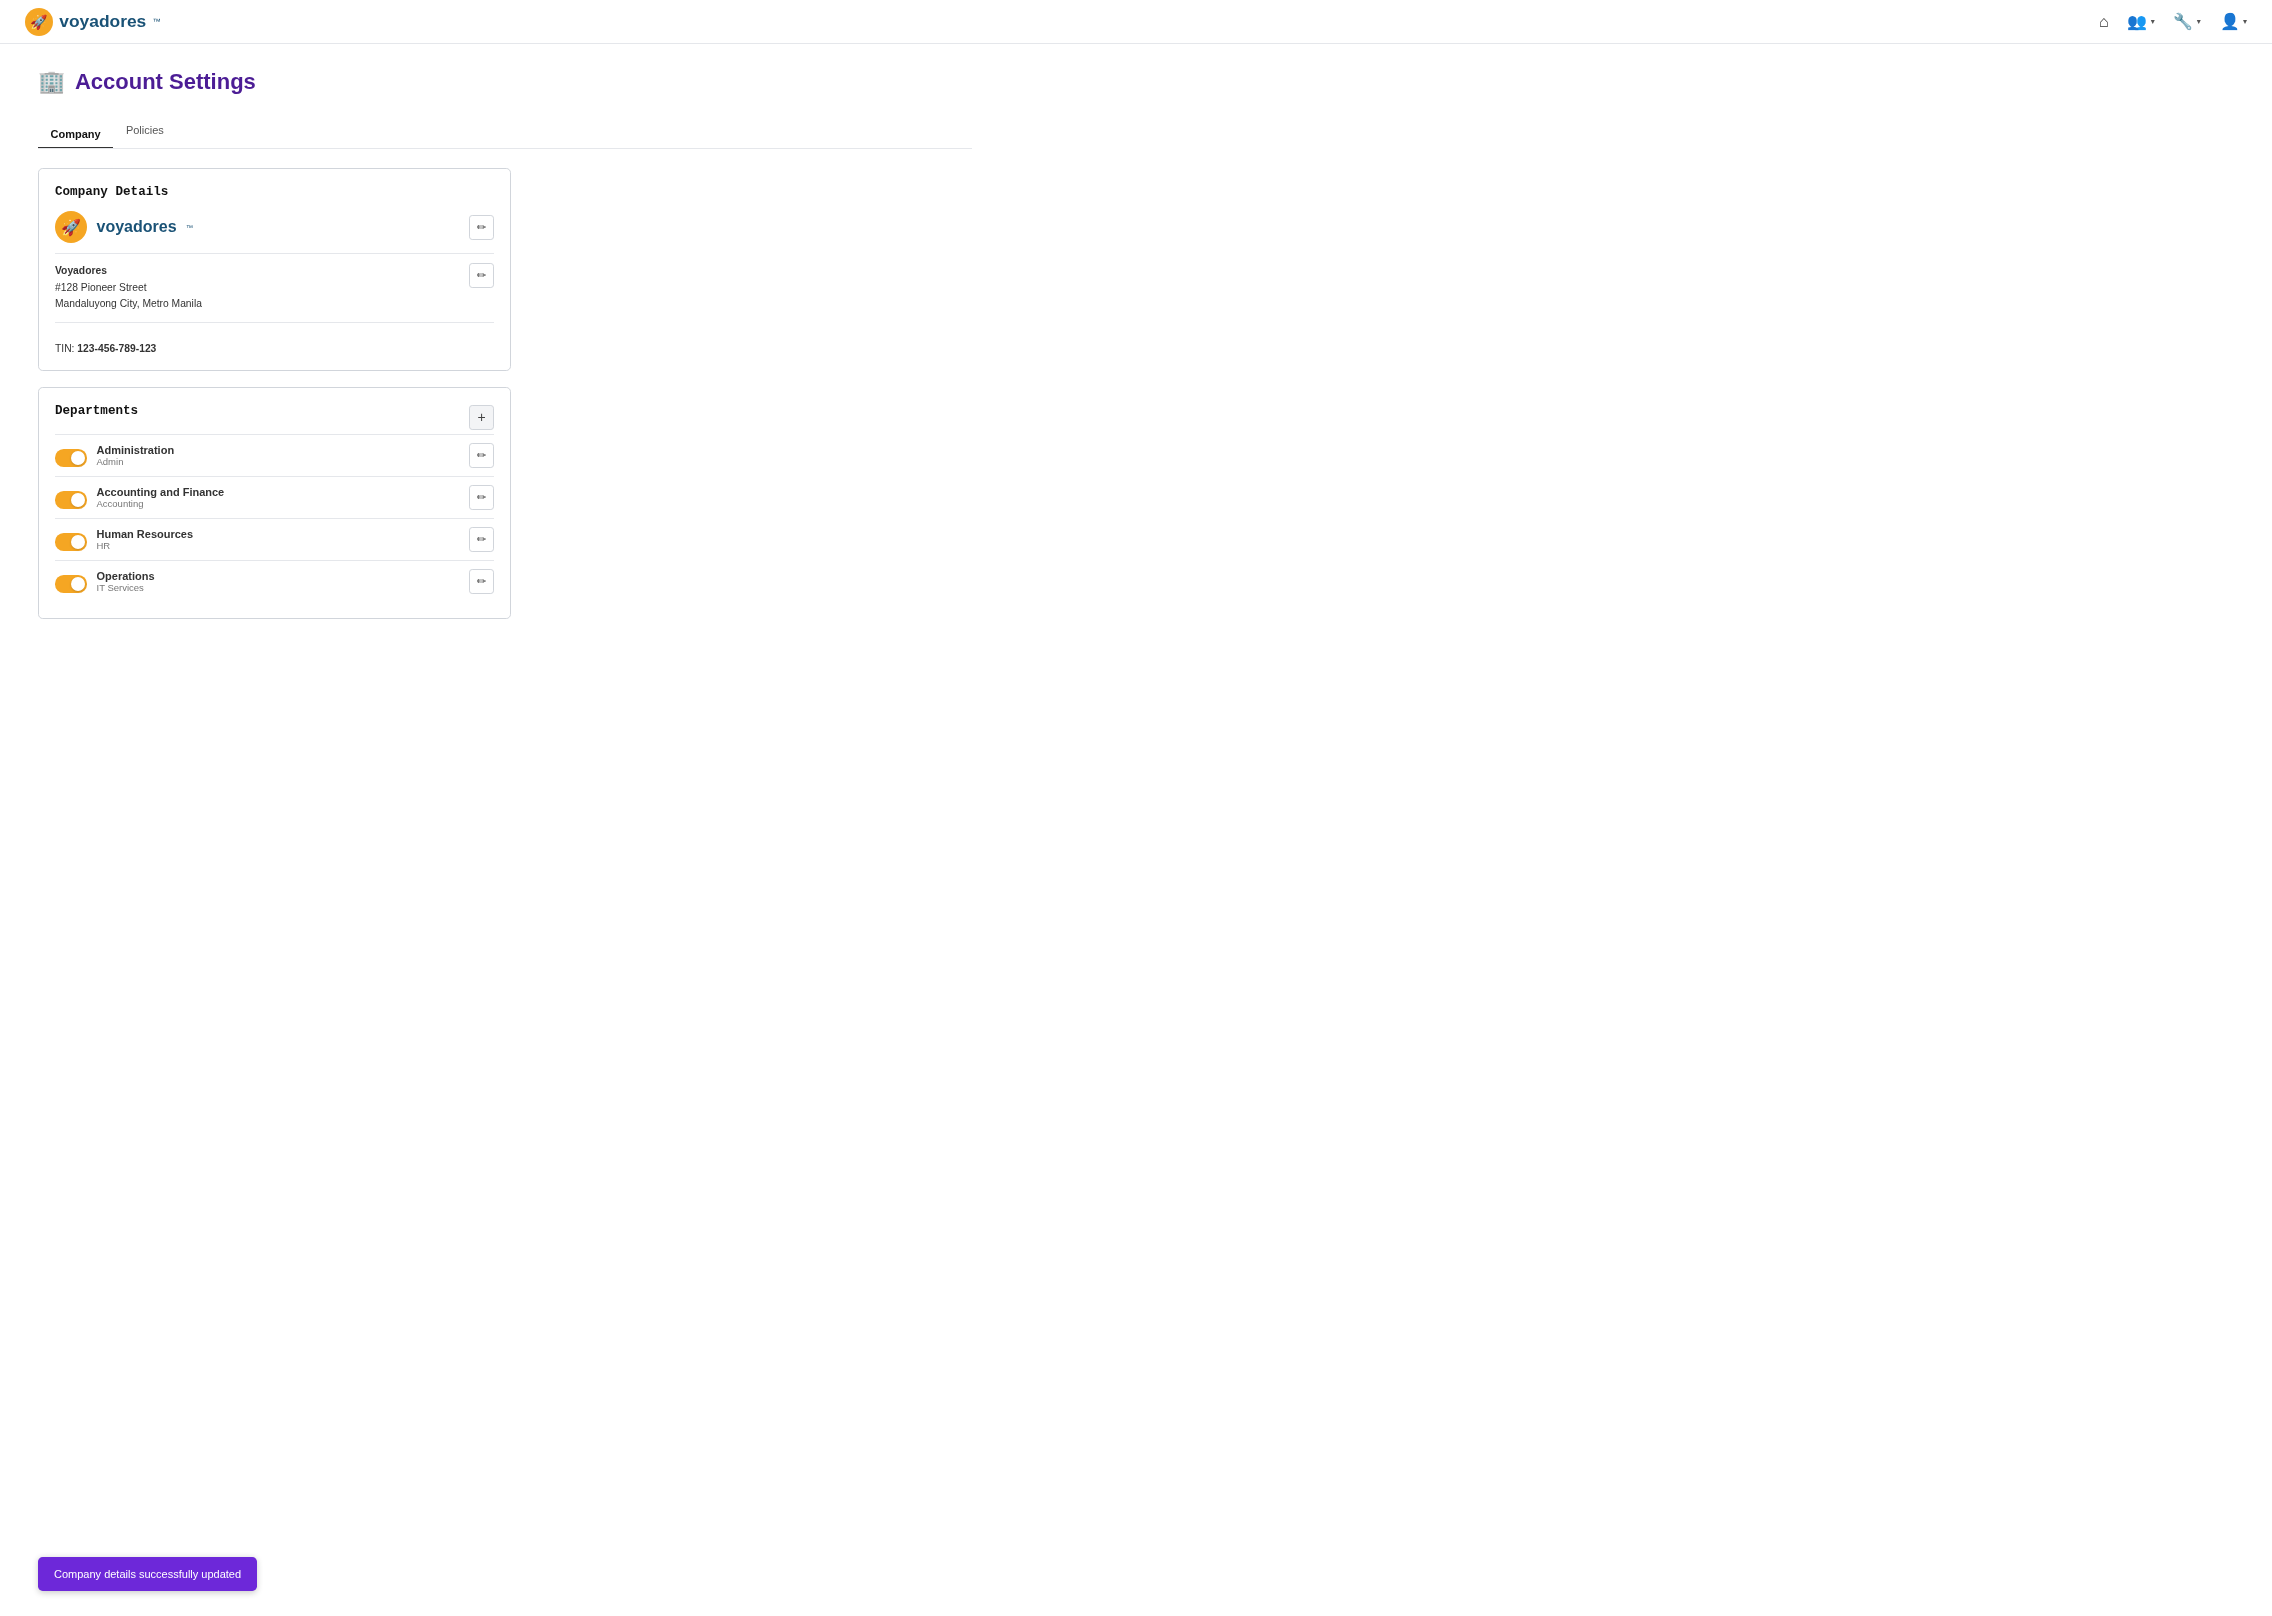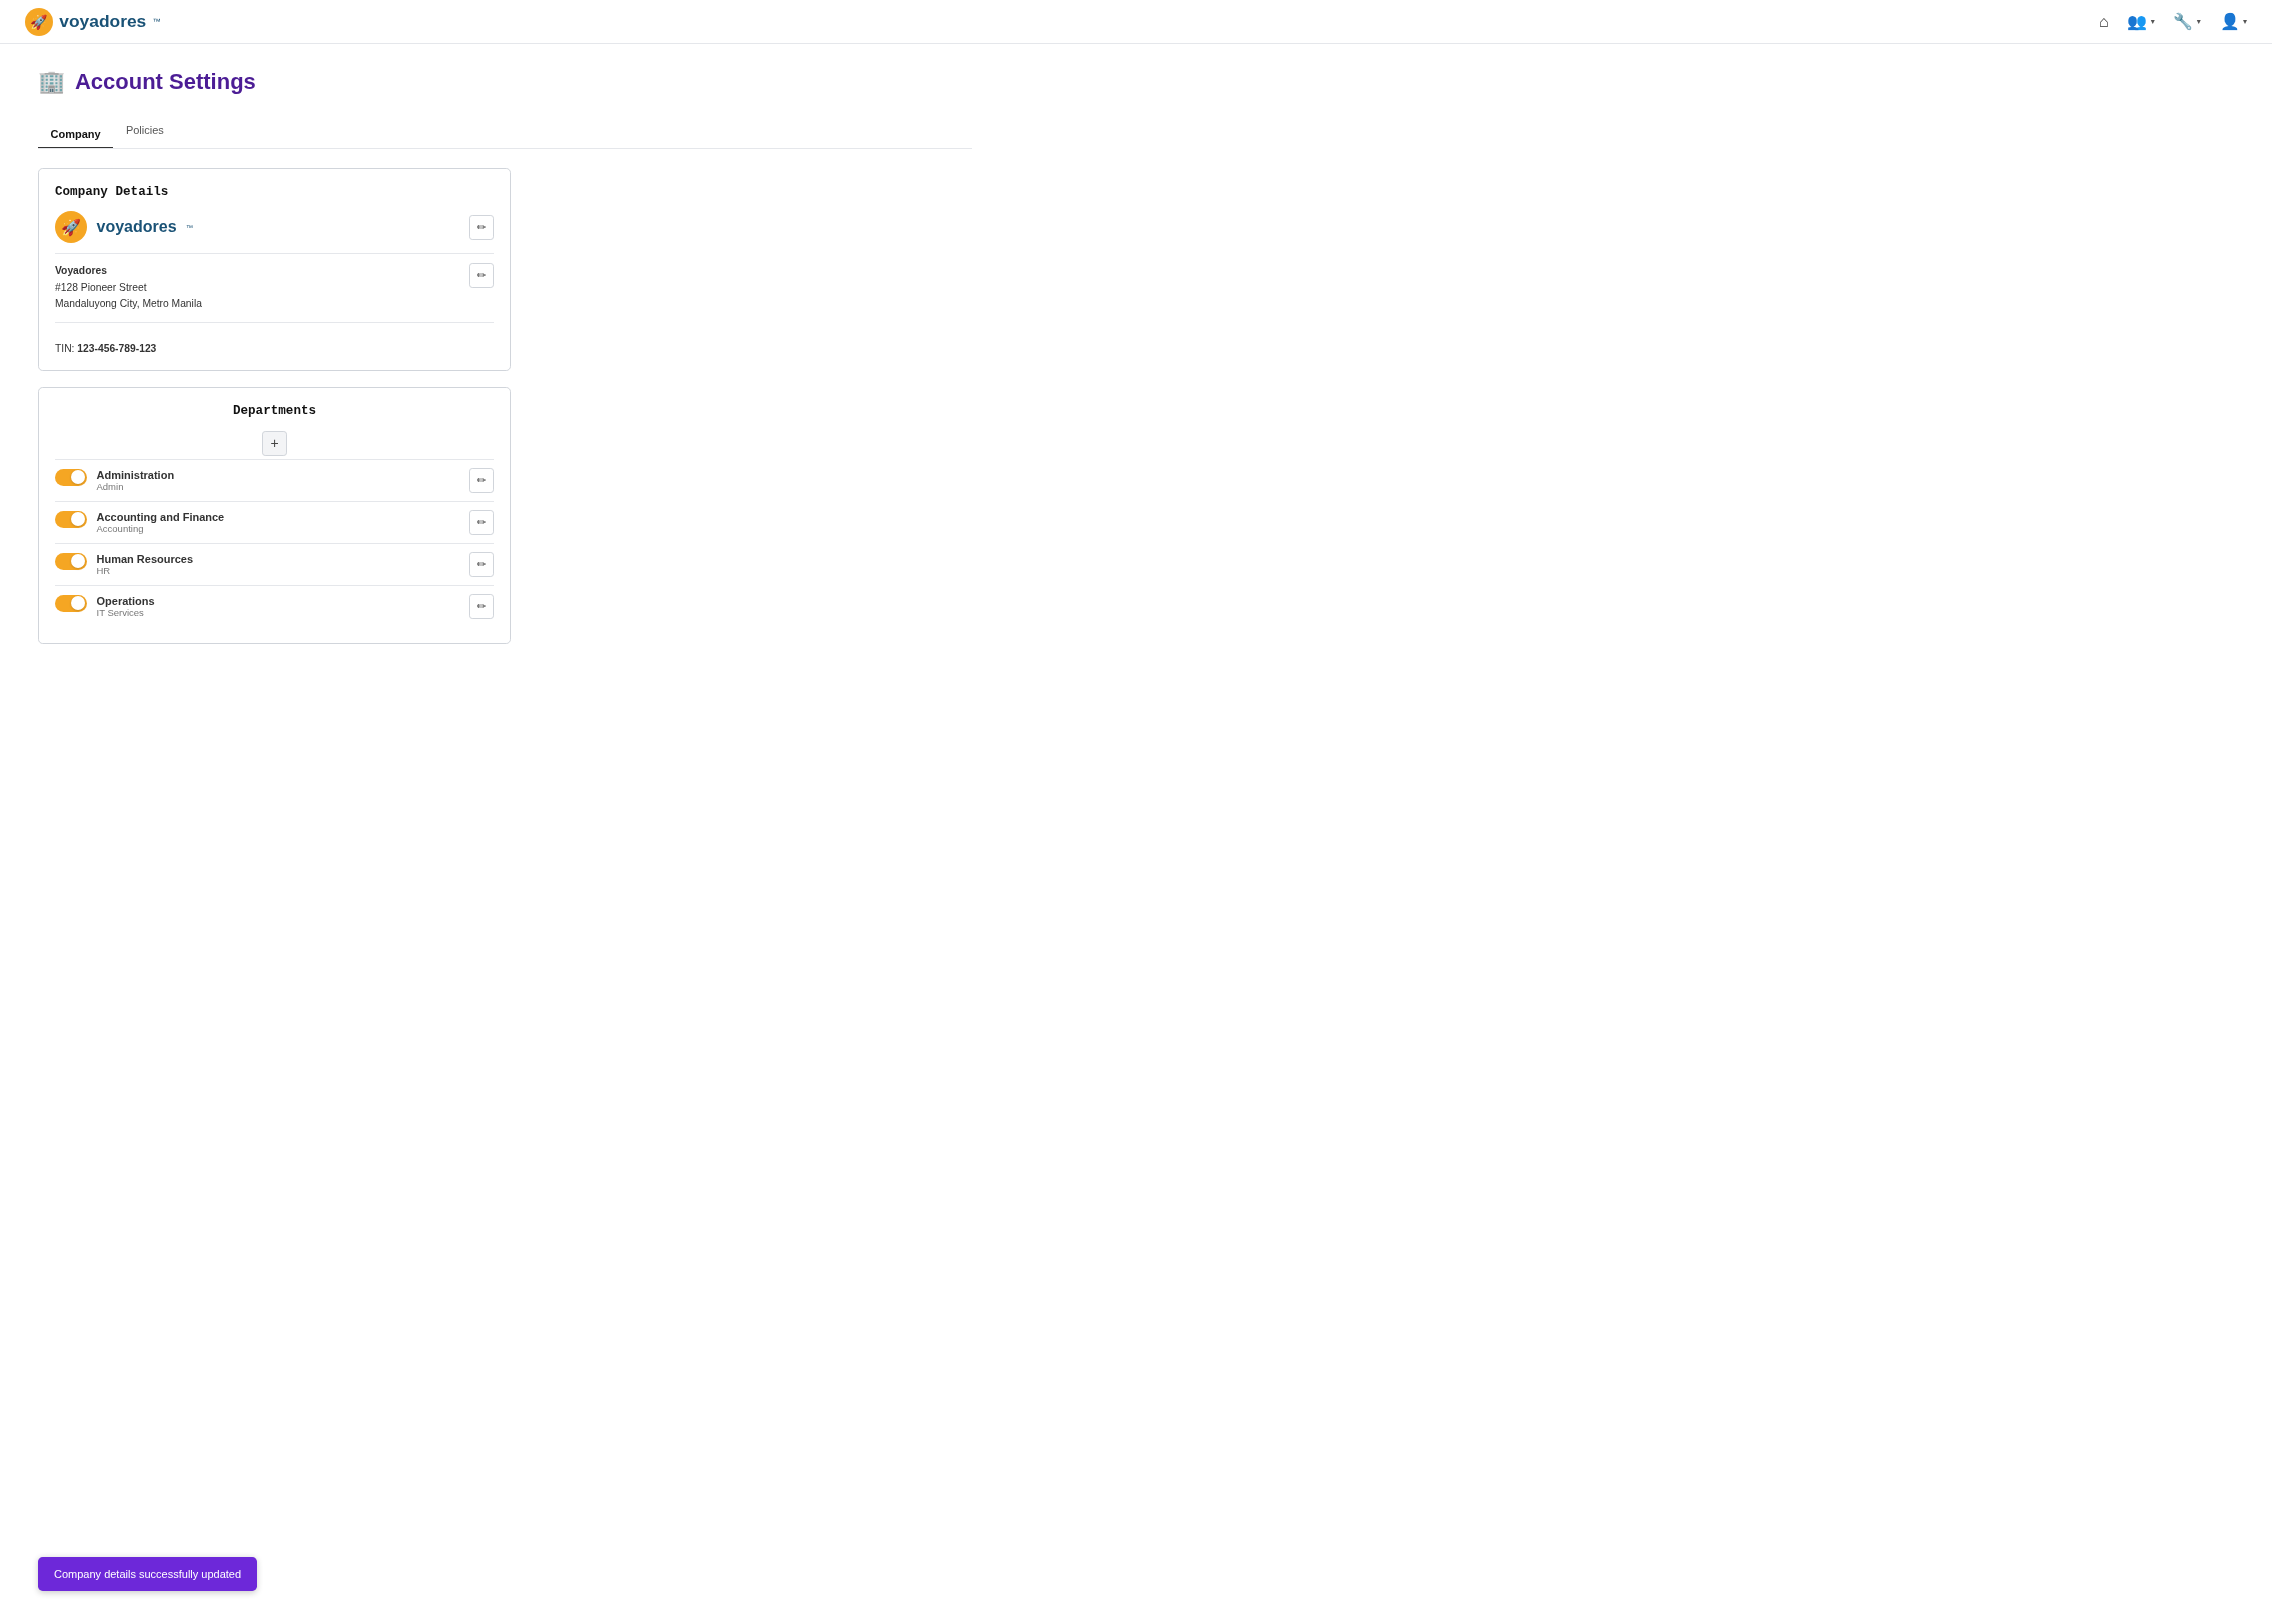--- a/index.html
+++ b/index.html
@@ -89,34 +89,33 @@
 
     
     .tin-row { padding-top: 20px; border-top: 0.8px solid #e5e7eb; font-size: 10.3px; }
     .tin-row span { font-weight: 400; }
     .tin-row strong { font-weight: 700; }
 
     
     .dept-header {
       display: flex; align-items: center; justify-content: space-between;
       margin-bottom: 3.2px;
-      flex-direction: column;
     }
     .add-btn {
       width: 25px; height: 25px; border: 0.8px solid #d1d5db; border-radius: 3.2px;
       background: #f3f4f6; cursor: pointer; display: flex; align-items: center; justify-content: center;
       font-size: 14px; color: #444; font-weight: 300;
     }
 
     
     .dept-item {
       display: flex; align-items: center; justify-content: space-between;
       padding: 8px 0; border-top: 0.8px solid #e5e7eb;
     }
-    .dept-item-left { display: flex; align-items: flex-start; gap: 9.5px; }
+    .dept-item-left { display: flex; align-items: flex-end; gap: 9.5px; }
     .dept-name { font-size: 11px; font-weight: 600; }
     .dept-code { font-size: 9.5px; color: #777; }
 
     
     .toggle {
       width: 32px; height: 17.4px; border-radius: 8.7px;
       background: #f5a623; position: relative; cursor: pointer; flex-shrink: 0;
     }
     .toggle-knob {
       width: 14px; height: 14px; border-radius: 50%; background: #fff;

